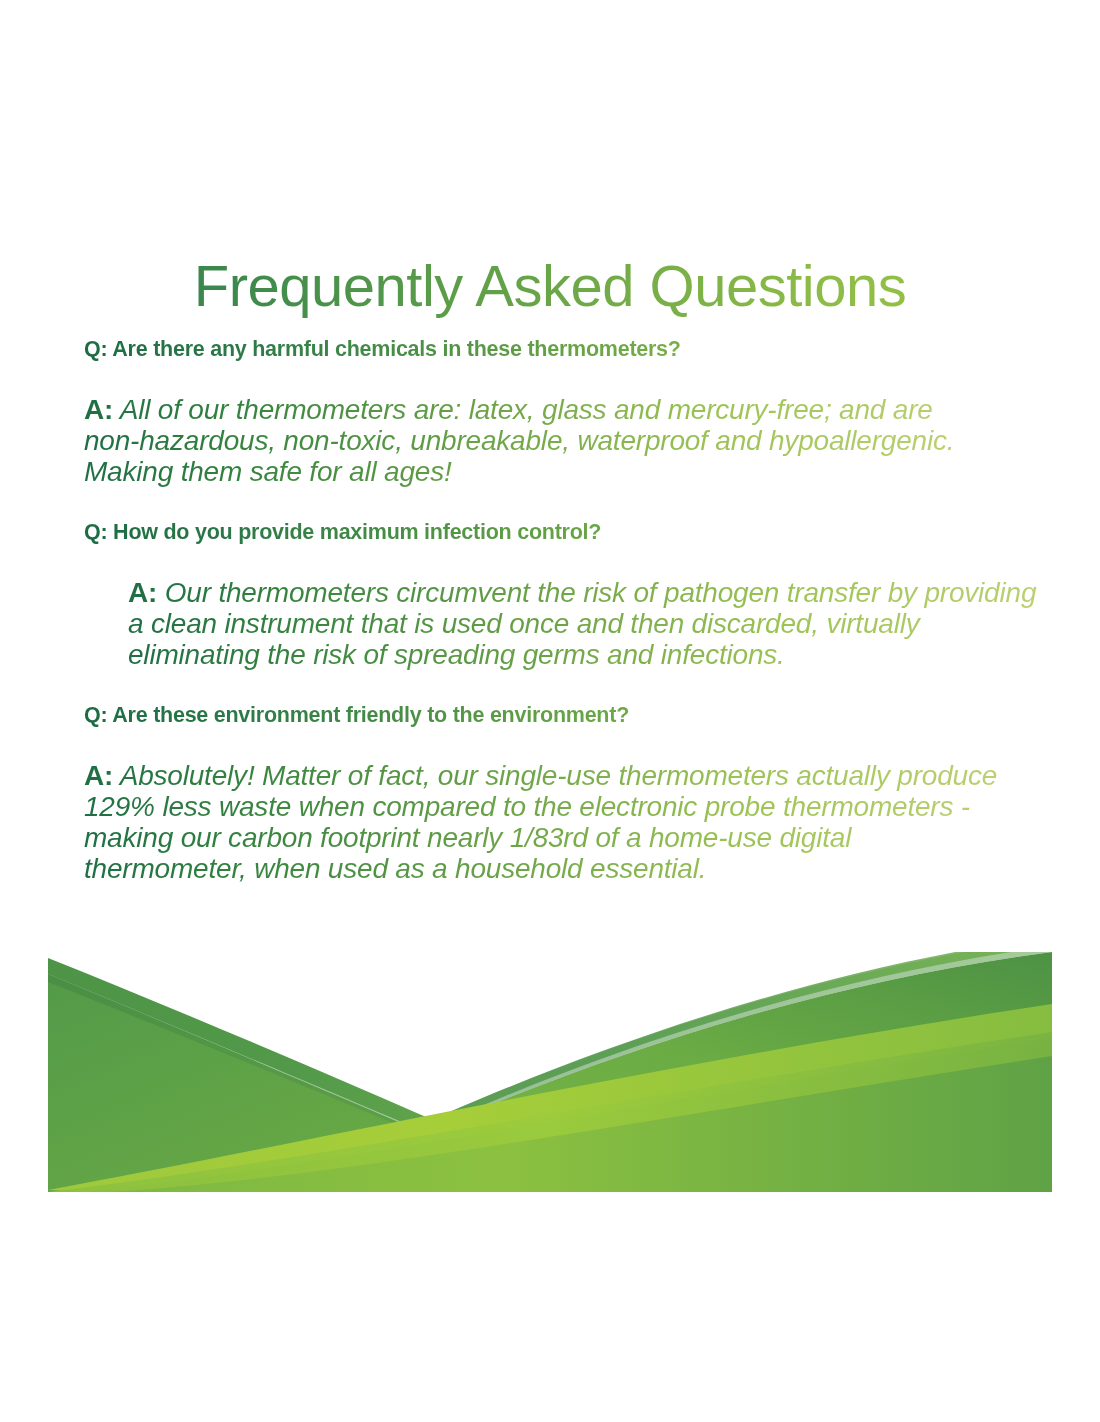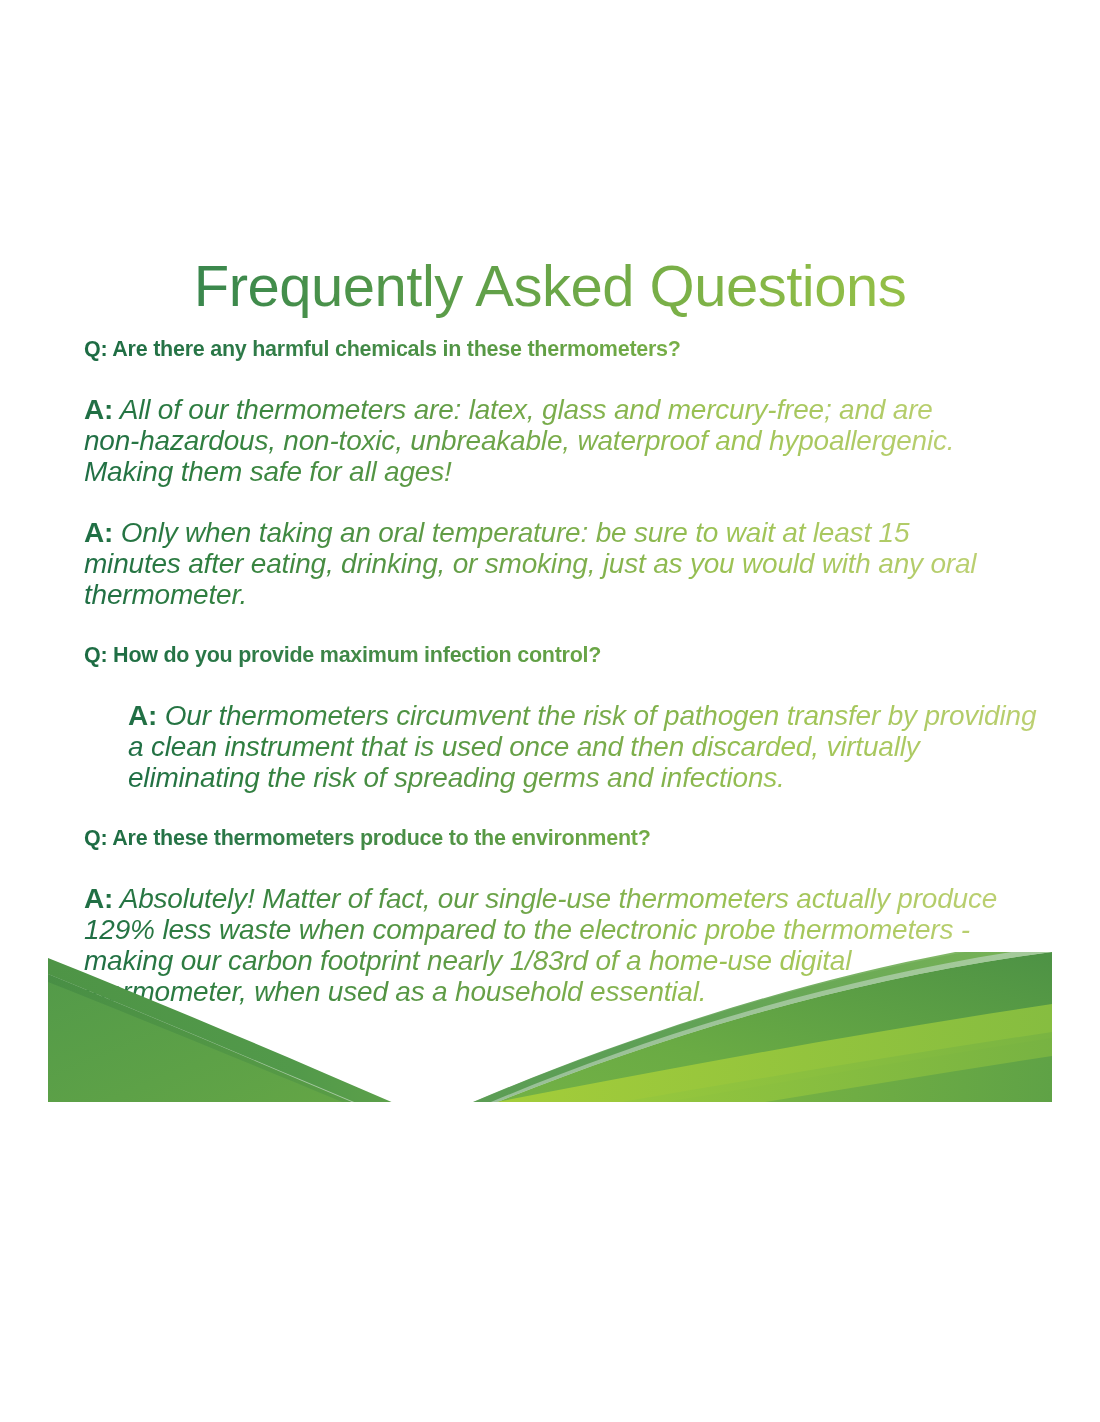--- a/index.html
+++ b/index.html
@@ -3,21 +3,21 @@
 <meta charset="utf-8">
 <style>
   html, body {
     margin: 0;
     padding: 0;
     background: #ffffff;
   }
   .page {
     position: relative;
     width: 1100px;
-    height: 1102px;
+    height: 1422px;
     background: #ffffff;
     overflow: hidden;
     font-family: "Liberation Sans", sans-serif;
   }
 
   
   .faq-title {
     position: absolute;
     left: 0;
     top: 212px;
@@ -102,36 +102,32 @@
 
     <div class="faq-item">
       <p class="faq-question">Q: Are there any harmful chemicals in these thermometers?</p>
       <p class="faq-answer w-a1">
         <span class="a-label">A:</span>
         <span>All of our thermometers are: latex, glass and mercury-free; and are non-hazardous, non-toxic, unbreakable, waterproof and hypoallergenic. Making them safe for all ages!</span>
       </p>
     </div>
 
     <div class="faq-item">
-      <p class="faq-answer w-a2">
-        <span class="a-label">A:</span>
-        <span>Only when taking an oral temperature: be sure to wait at least 15 minutes after eating, drinking, or smoking, just as you would with any oral thermometer.</span>
-      </p>
     </div>
 
     <div class="faq-item">
       <p class="faq-question">Q: How do you provide maximum infection control?</p>
       <p class="faq-answer w-a3">
         <span class="a-label">A:</span>
         <span>Our thermometers circumvent the risk of pathogen transfer by providing a clean instrument that is used once and then discarded, virtually eliminating the risk of spreading germs and infections.</span>
       </p>
     </div>
 
     <div class="faq-item">
-      <p class="faq-question">Q: Are these thermometers produce to the environment?</p>
+      <p class="faq-question">Q: Are these environment friendly to the environment?</p>
       <p class="faq-answer w-a4">
         <span class="a-label">A:</span>
         <span>Absolutely! Matter of fact, our single-use thermometers actually produce 129% less waste when compared to the electronic probe thermometers - making our carbon footprint nearly 1/83rd of a home-use digital thermometer, when used as a household essential.</span>
       </p>
     </div>
 
   </div>
 
   <div class="swoosh">
     <svg viewBox="0 0 1004 240" preserveAspectRatio="none" xmlns="http://www.w3.org/2000/svg">

